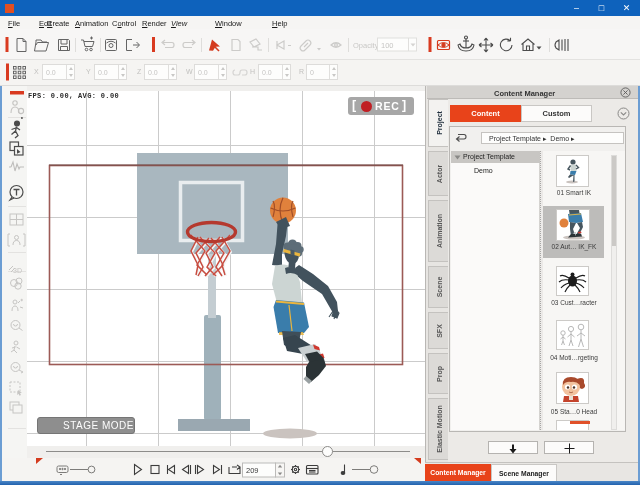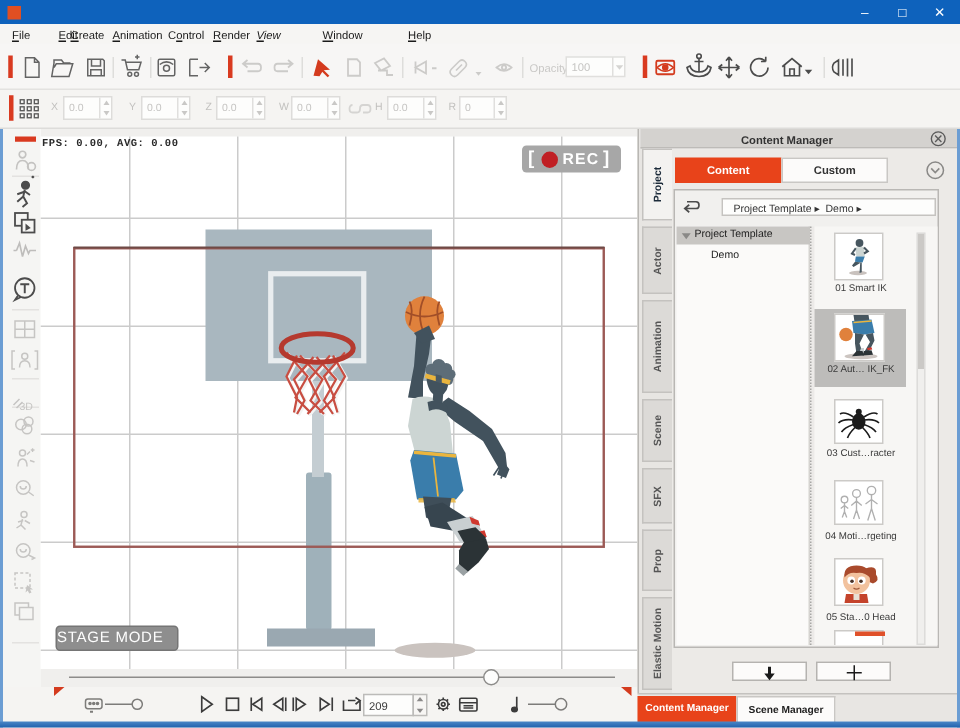--- a/index.html
+++ b/index.html
@@ -27,21 +27,21 @@
 .spin:after { content:""; position:absolute; left:1.5px; bottom:2px; border-left:2.5px solid transparent; border-right:2.5px solid transparent; border-top:3px solid #c9c8c6; }
 .flabel { position:absolute; top:8px; font-size:7px; color:#c2c1bf; }
 
 
 #leftbar { position:absolute; left:0px; top:86px; width:27px; height:372px; background:#f5f5f3; }
 
 
 #canvaswrap { position:absolute; left:27px; top:86px; width:398px; height:372px; background:#fff; }
 #fps { position:absolute; left:1px; top:5.5px; font-family:"Liberation Mono",monospace; font-weight:bold; font-size:7px; color:#2a2a2a; letter-spacing:0.35px; white-space:pre; }
 #rec { position:absolute; left:321px; top:11px; width:66px; height:18px; background:#a7a7a7; border-radius:3px; color:#fff; }
-#stagemode { position:absolute; left:10px; top:331px; width:82px; height:17px; background:#8e8e8e; border:1px solid #757575; border-radius:3px; color:#fdfdfd; font-size:10px; text-align:left; line-height:15.5px; letter-spacing:0.5px; }
+#stagemode { position:absolute; left:10px; top:331px; width:98px; height:17px; background:#8e8e8e; border:1px solid #757575; border-radius:3px; color:#fdfdfd; font-size:10px; text-align:right; line-height:15.5px; letter-spacing:0.5px; }
 
 
 #sliderrow { position:absolute; left:27px; top:446px; width:398px; height:12px; background:#f0efed; }
 
 #playbar { position:absolute; left:0px; top:458px; width:425px; height:23px; background:#f5f4f2; }
 
 
 #panel { position:absolute; left:425px; top:86px; width:212px; height:376px; background:#e7e5e2; border-left:1px solid #b9b7b4; }
 #cmheader { position:absolute; left:1px; top:0px; width:211px; height:13px; background:#d4d2cf; border-bottom:1px solid #bdbbb8; }
 #cmheader .t { position:absolute; left:67px; top:2.5px; font-size:7.5px; font-weight:bold; color:#333; }

